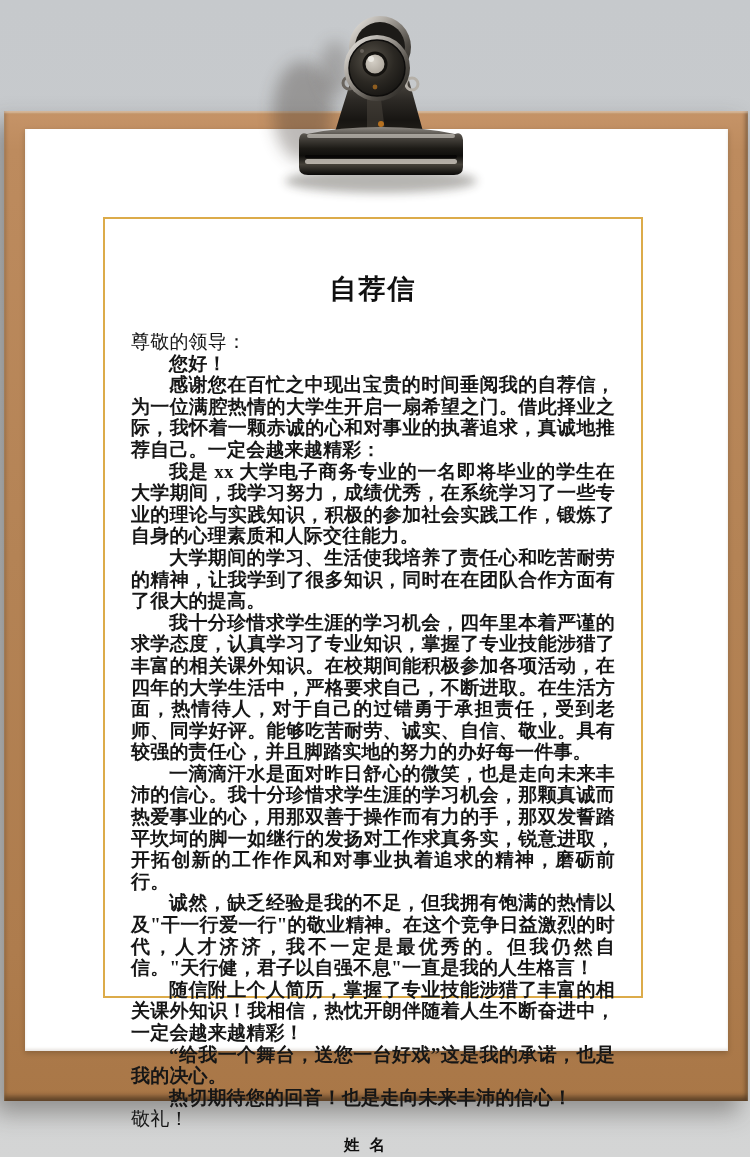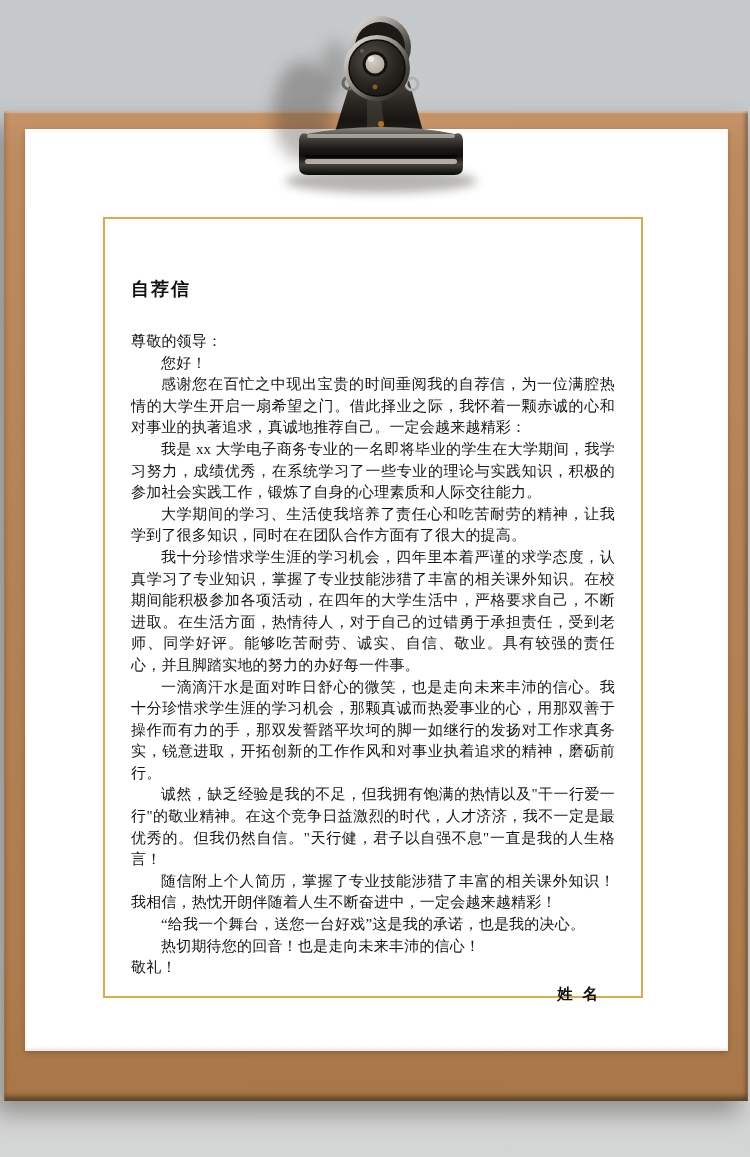--- a/index.html
+++ b/index.html
@@ -25,31 +25,31 @@
     box-shadow:0 2px 5px rgba(40,30,20,.25), inset 0 -2px 3px rgba(120,100,80,.18);
   }
   .frame{
     position:absolute;left:78px;top:88px;width:540px;height:781px;
     border:2px solid #dcab4a;
     box-sizing:border-box;
     padding:0 26px;
   }
   .title{
     margin:54px 0 0 0;
-    font-size:18px;line-height:32px;font-weight:bold;
-    letter-spacing:2px;color:#111;
+    font-size:27px;line-height:32px;font-weight:bold;
+    letter-spacing:2px;text-align:center;color:#111;
   }
   .body-text{margin-top:26px;}
   p{
-    margin:0;font-size:15px;line-height:21.6px;color:#161616;
+    margin:0;font-size:19px;line-height:21.6px;color:#161616;
     text-align:justify;letter-spacing:.2px;
   }
-  p.indent{text-indent:2em;}
+  p.indent{text-indent:2em;font-weight:bold;}
   p.signature{
-    margin:4px 14px 0 0;text-align:right;
+    margin:4px 14px 0 0;text-align:center;
     font-size:15.5px;font-weight:bold;letter-spacing:3px;color:#0d0d0d;
   }
   .clip-svg{position:absolute;left:263px;top:3px;overflow:visible;}
 </style>
 </head>
 <body>
 
 <div class="stage">
 
   <div class="board"></div>

